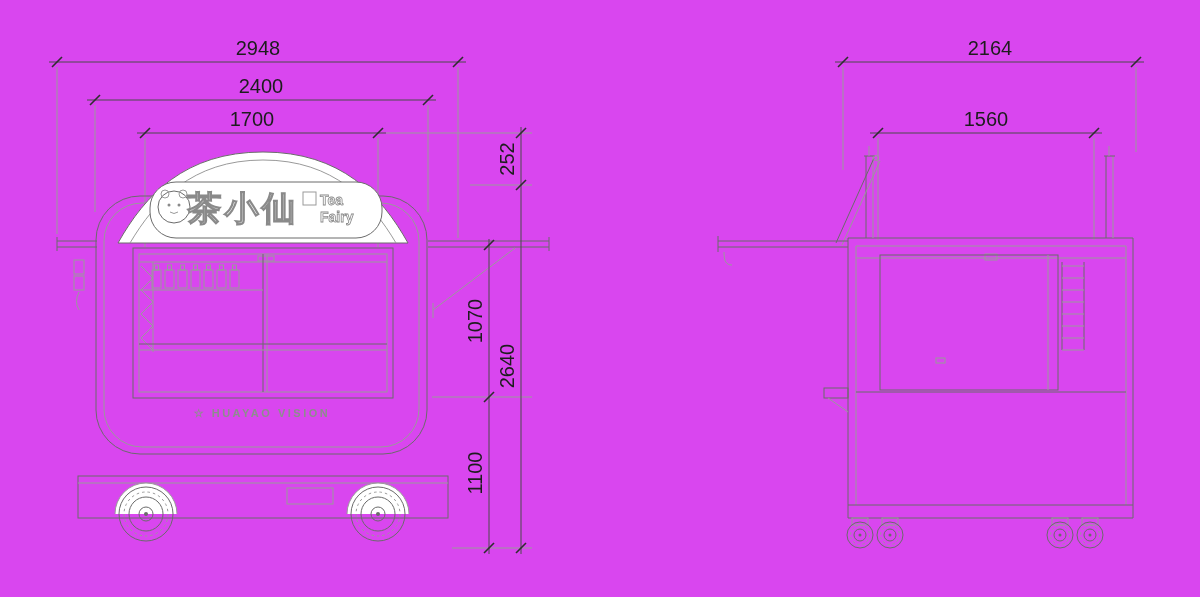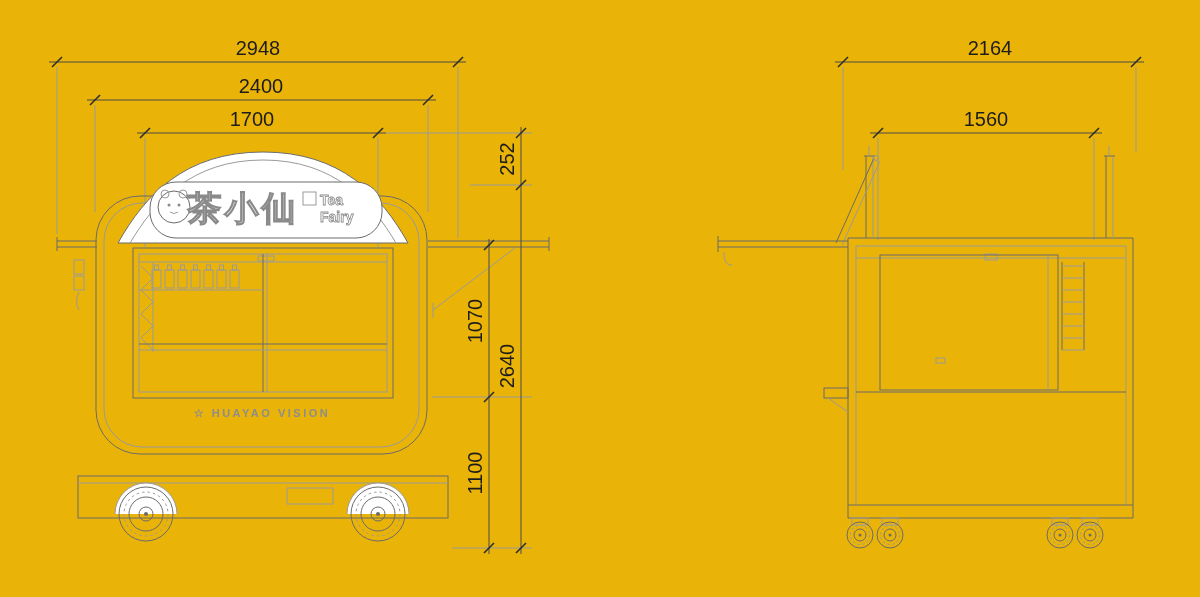--- a/index.html
+++ b/index.html
@@ -1,16 +1,16 @@
 <!DOCTYPE html>
 <html><head>
 <meta charset="utf-8">
 <style>
   html,body{margin:0;padding:0;background:#fff;}
-  .stage{position:relative;width:1200px;height:597px;background:#eab308;overflow:hidden;}
+  .stage{position:relative;width:1200px;height:597px;background:#d946ef;overflow:hidden;}
   svg{display:block;}
   
   .l  {stroke:#6b6b6b;stroke-width:1;fill:none;}
   .l2 {stroke:#9a9a9a;stroke-width:1;fill:none;}
   .d  {stroke:#4a4a4a;stroke-width:1;fill:none;}
   .tick{stroke:#2e2e2e;stroke-width:1.6;}
   .wfill{fill:#fff;}
   
   .dim{font-family:"Liberation Sans",sans-serif;font-size:20px;fill:#1d1d1d;}
   .brand{font-family:"Liberation Sans",sans-serif;font-size:11px;font-weight:bold;letter-spacing:2.5px;fill:#8d8d8d;}

